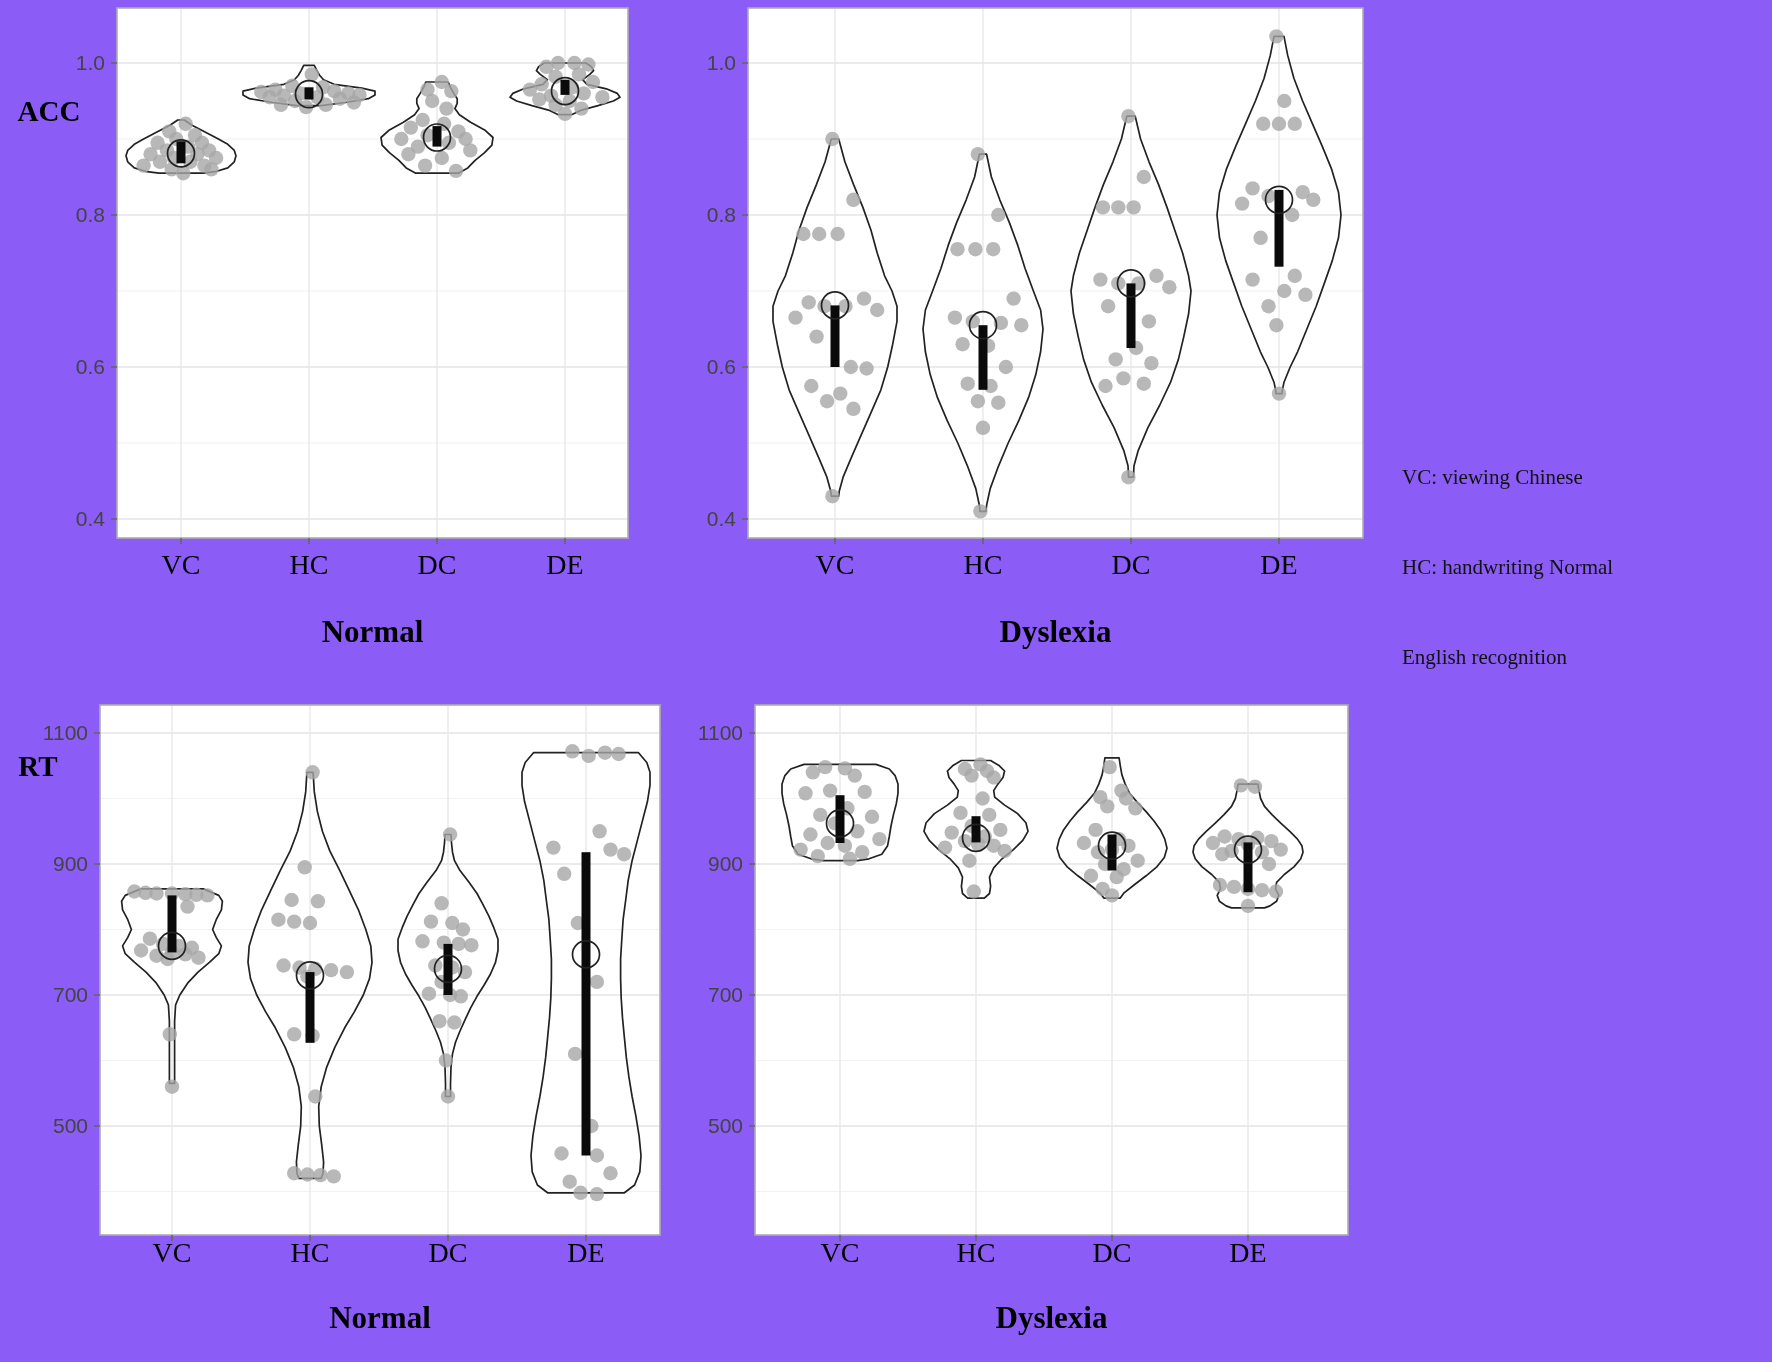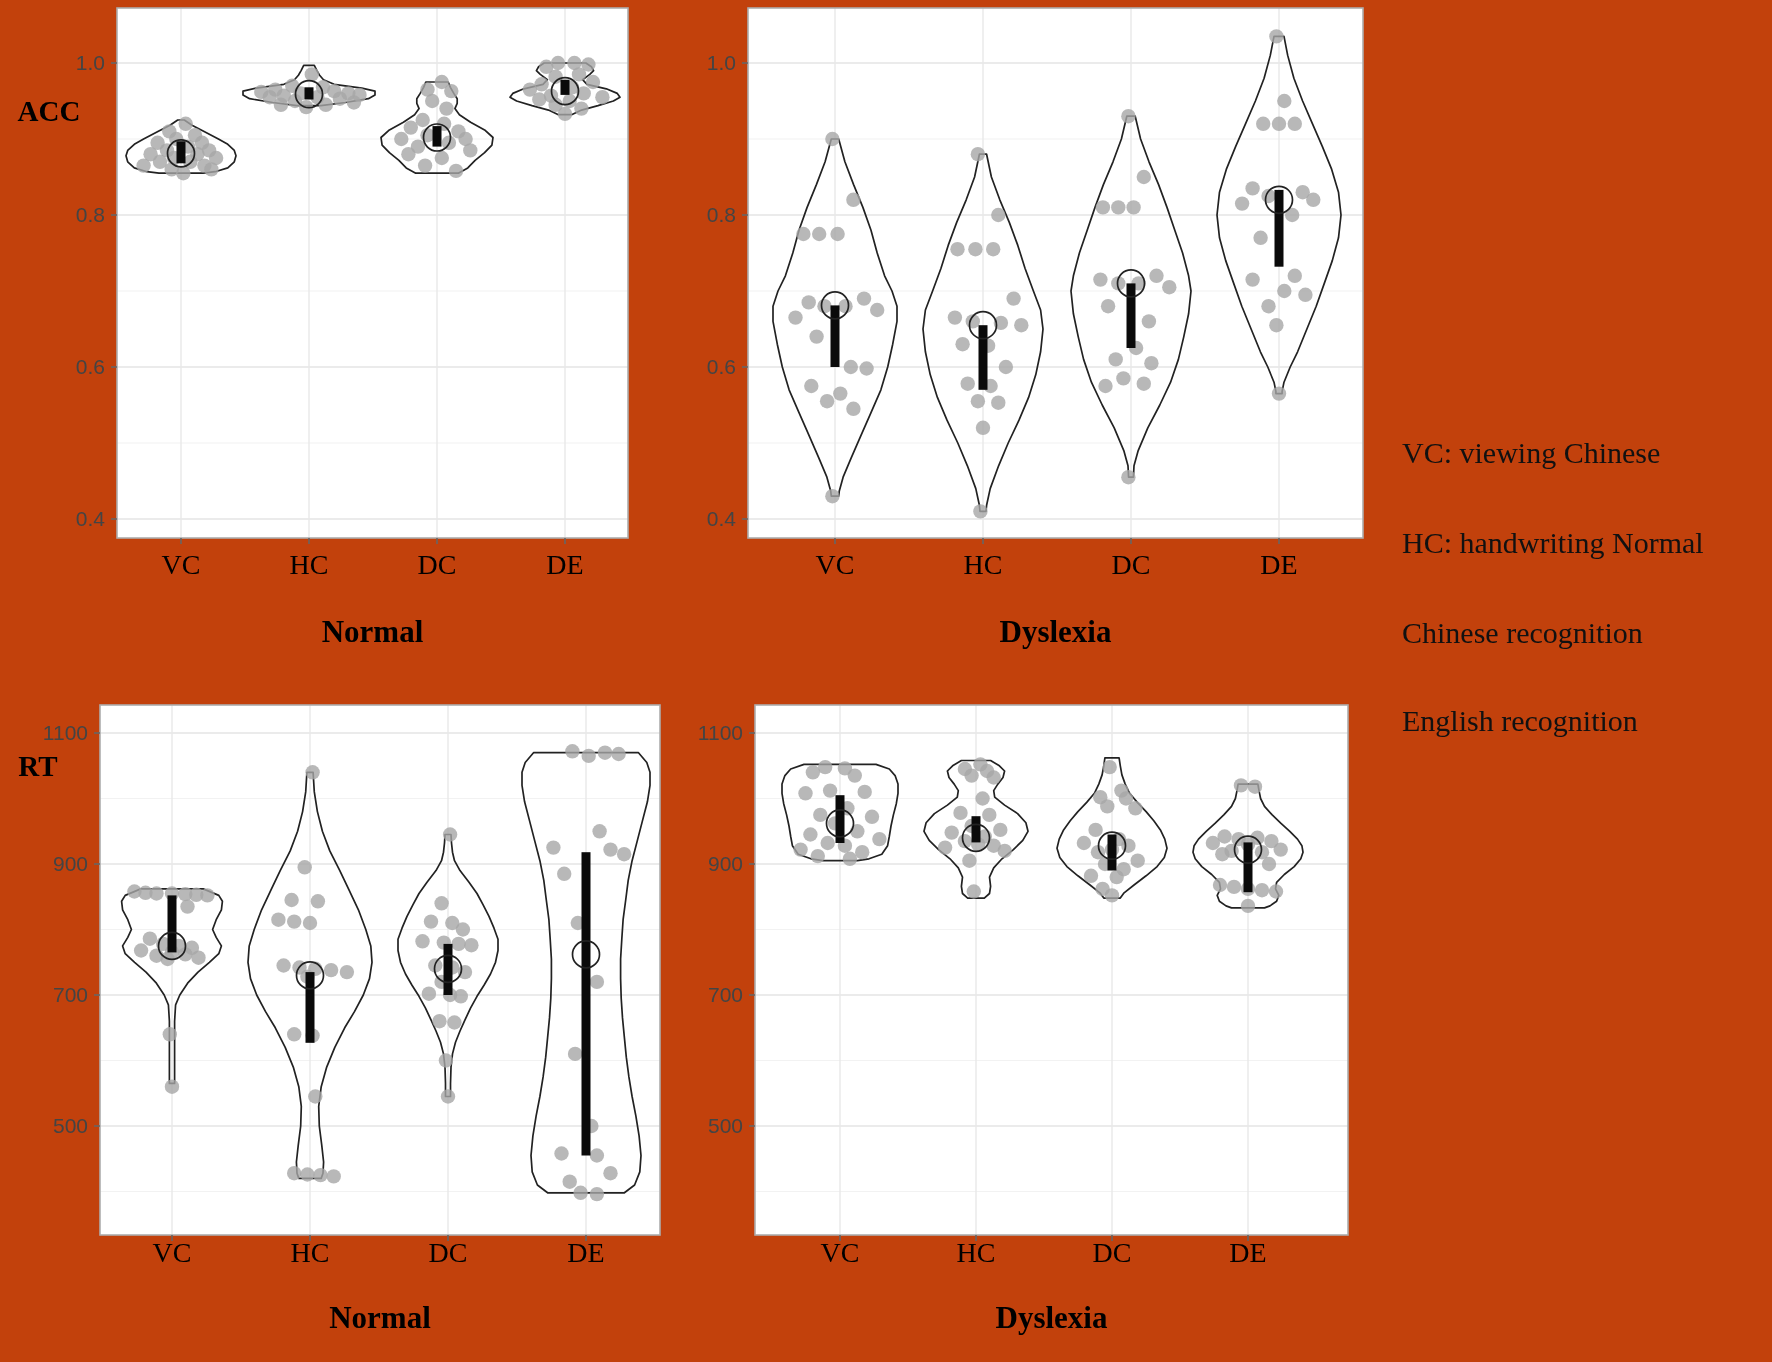--- a/index.html
+++ b/index.html
@@ -1,28 +1,28 @@
 <!DOCTYPE html>
 <html><head>
 <meta charset="utf-8">
 <style>
   html,body{margin:0;padding:0;background:#ffffff;}
   #figure{
     position:relative;
     width:1772px;height:1362px;
-    background:#c2410c;
+    background:#8b5cf6;
     overflow:hidden;
     font-family:"Liberation Serif", serif;
   }
   .panel{position:absolute;}
   #legend{
     position:absolute;
-    left:1402px;top:432px;width:368px;
+    left:1402px;top:456px;width:368px;
     font-family:"Liberation Serif", serif;
-    font-size:30px;line-height:42px;color:#111;
+    font-size:21px;line-height:42px;color:#111;
   }
   .legend-item{margin-bottom:48px;}
   .legend-item.twoline{margin-bottom:46px;}
   svg text{user-select:none;}
 </style>
 </head>
 <body>
 
 <div id="figure">
   <svg id="svg-acc_normal" class="panel" width="652" height="656" viewBox="0 0 652 656" style="left: 0px; top: 0px;">
@@ -602,19 +602,18 @@
     </svg>
 
   <div id="legend">
     <div class="legend-item">
       <div>VC: viewing Chinese</div>
     </div>
     <div class="legend-item">
       <div>HC: handwriting Normal</div>
     </div>
     <div class="legend-item twoline">
-      <div>Chinese recognition</div>
     </div>
     <div class="legend-item twoline">
       <div>English recognition</div>
     </div>
   </div>
 </div>
 
 </body></html>

